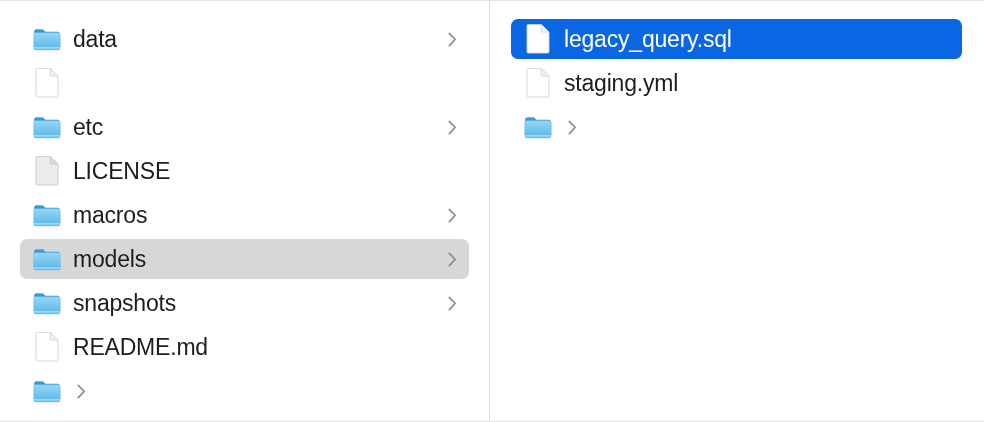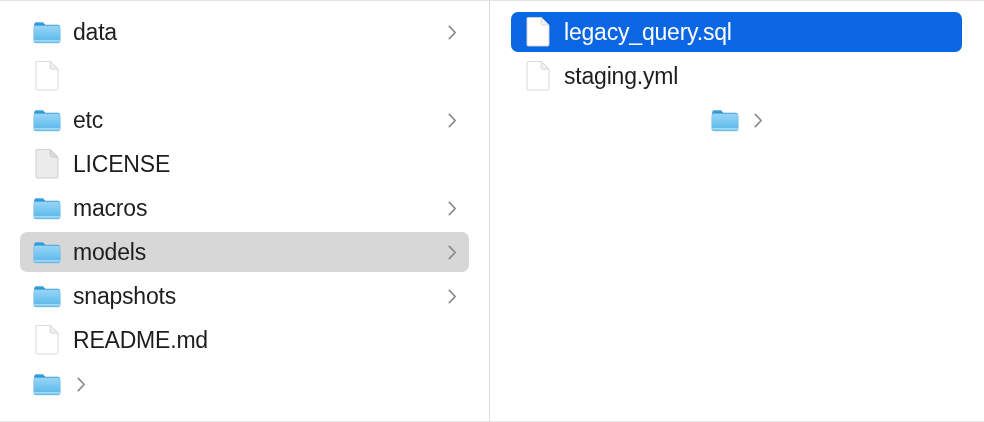--- a/index.html
+++ b/index.html
@@ -21,40 +21,40 @@
     box-sizing: border-box;
     border-top: 1px solid #e3e3e3;
     border-bottom: 1px solid #e3e3e3;
     display: flex;
   }
 
   .column {
     position: relative;
     height: 100%;
     box-sizing: border-box;
-    padding-top: 9px;
+    padding-top: 16px;
     background: #ffffff;
   }
   .column.col-left {
     width: 490px;
     border-right: 1px solid #dcdcdc;
   }
   .column.col-right {
     width: 493px;
   }
 
   .row {
     position: relative;
     height: 44px;
     display: flex;
     align-items: center;
     box-sizing: border-box;
   }
   .col-left .row { margin: 0 20px 0 20px; }
-  .col-right .row { margin: 0 21px 0 21px; justify-content: center; }
+  .col-right .row { margin: 0 21px 0 21px; }
 
   .row .pill {
     position: absolute;
     left: 0;
     right: 0;
     top: 2px;
     bottom: 2px;
     border-radius: 7px;
     z-index: 0;
   }

